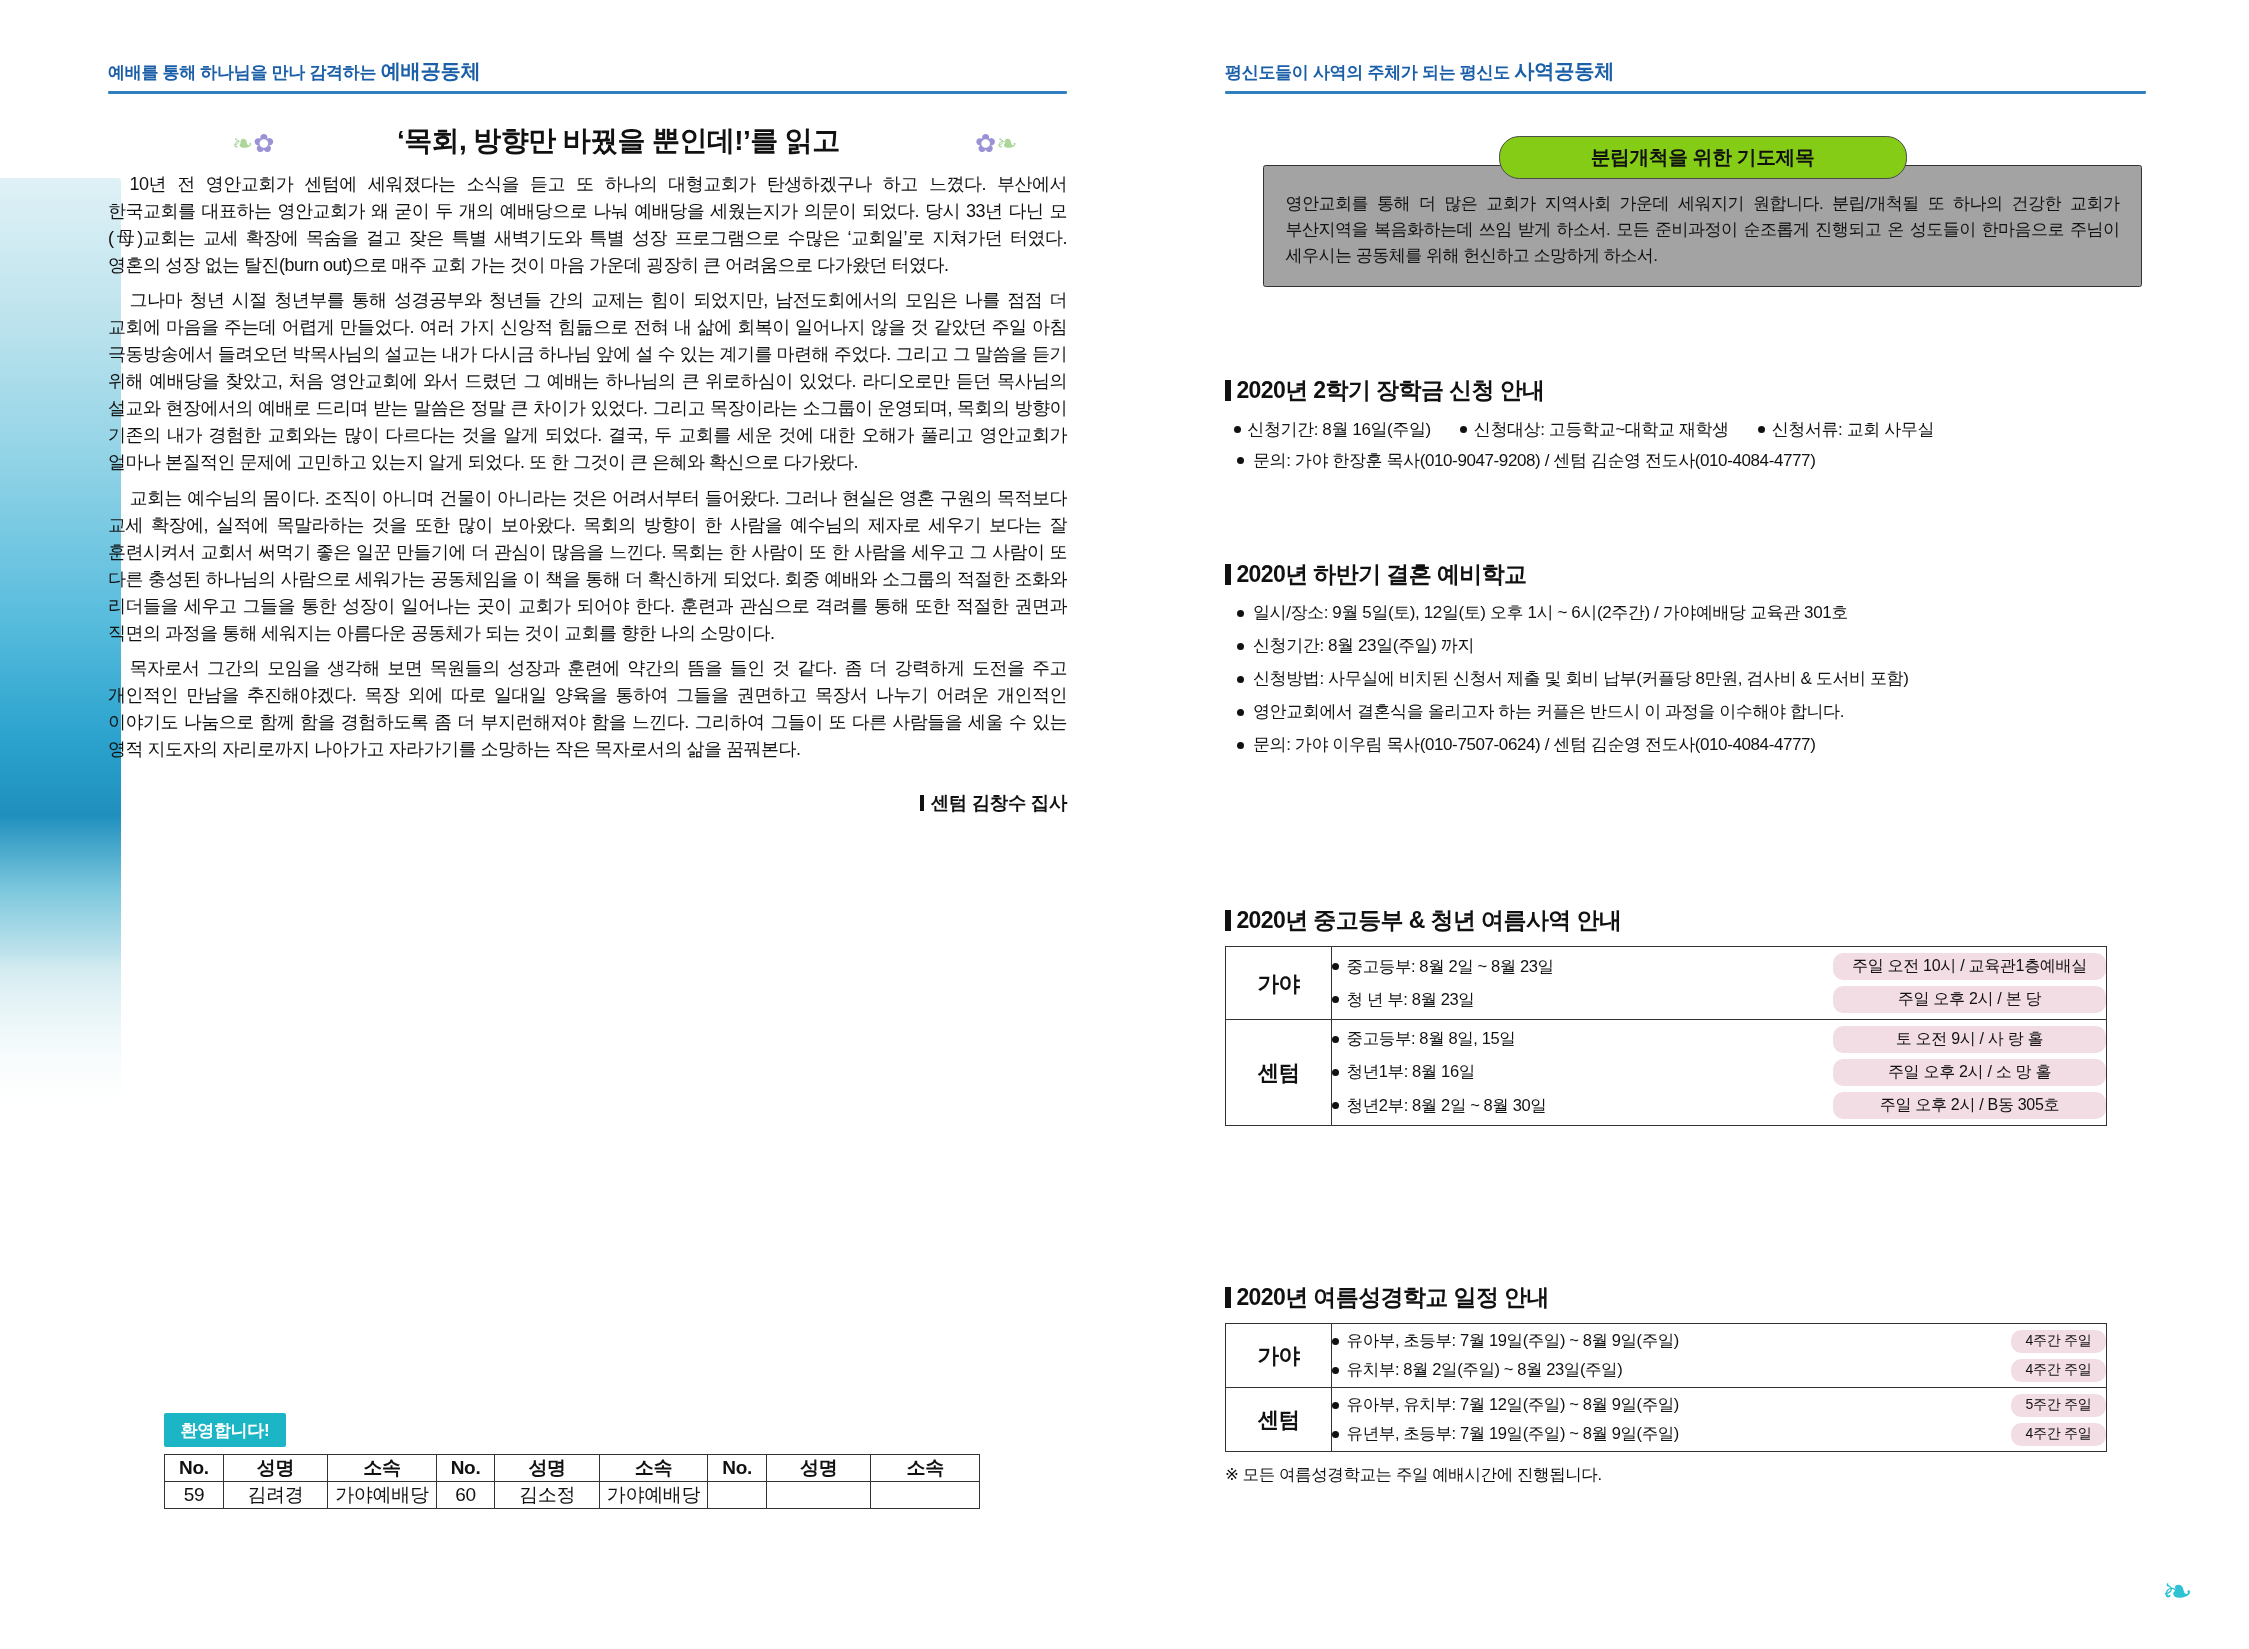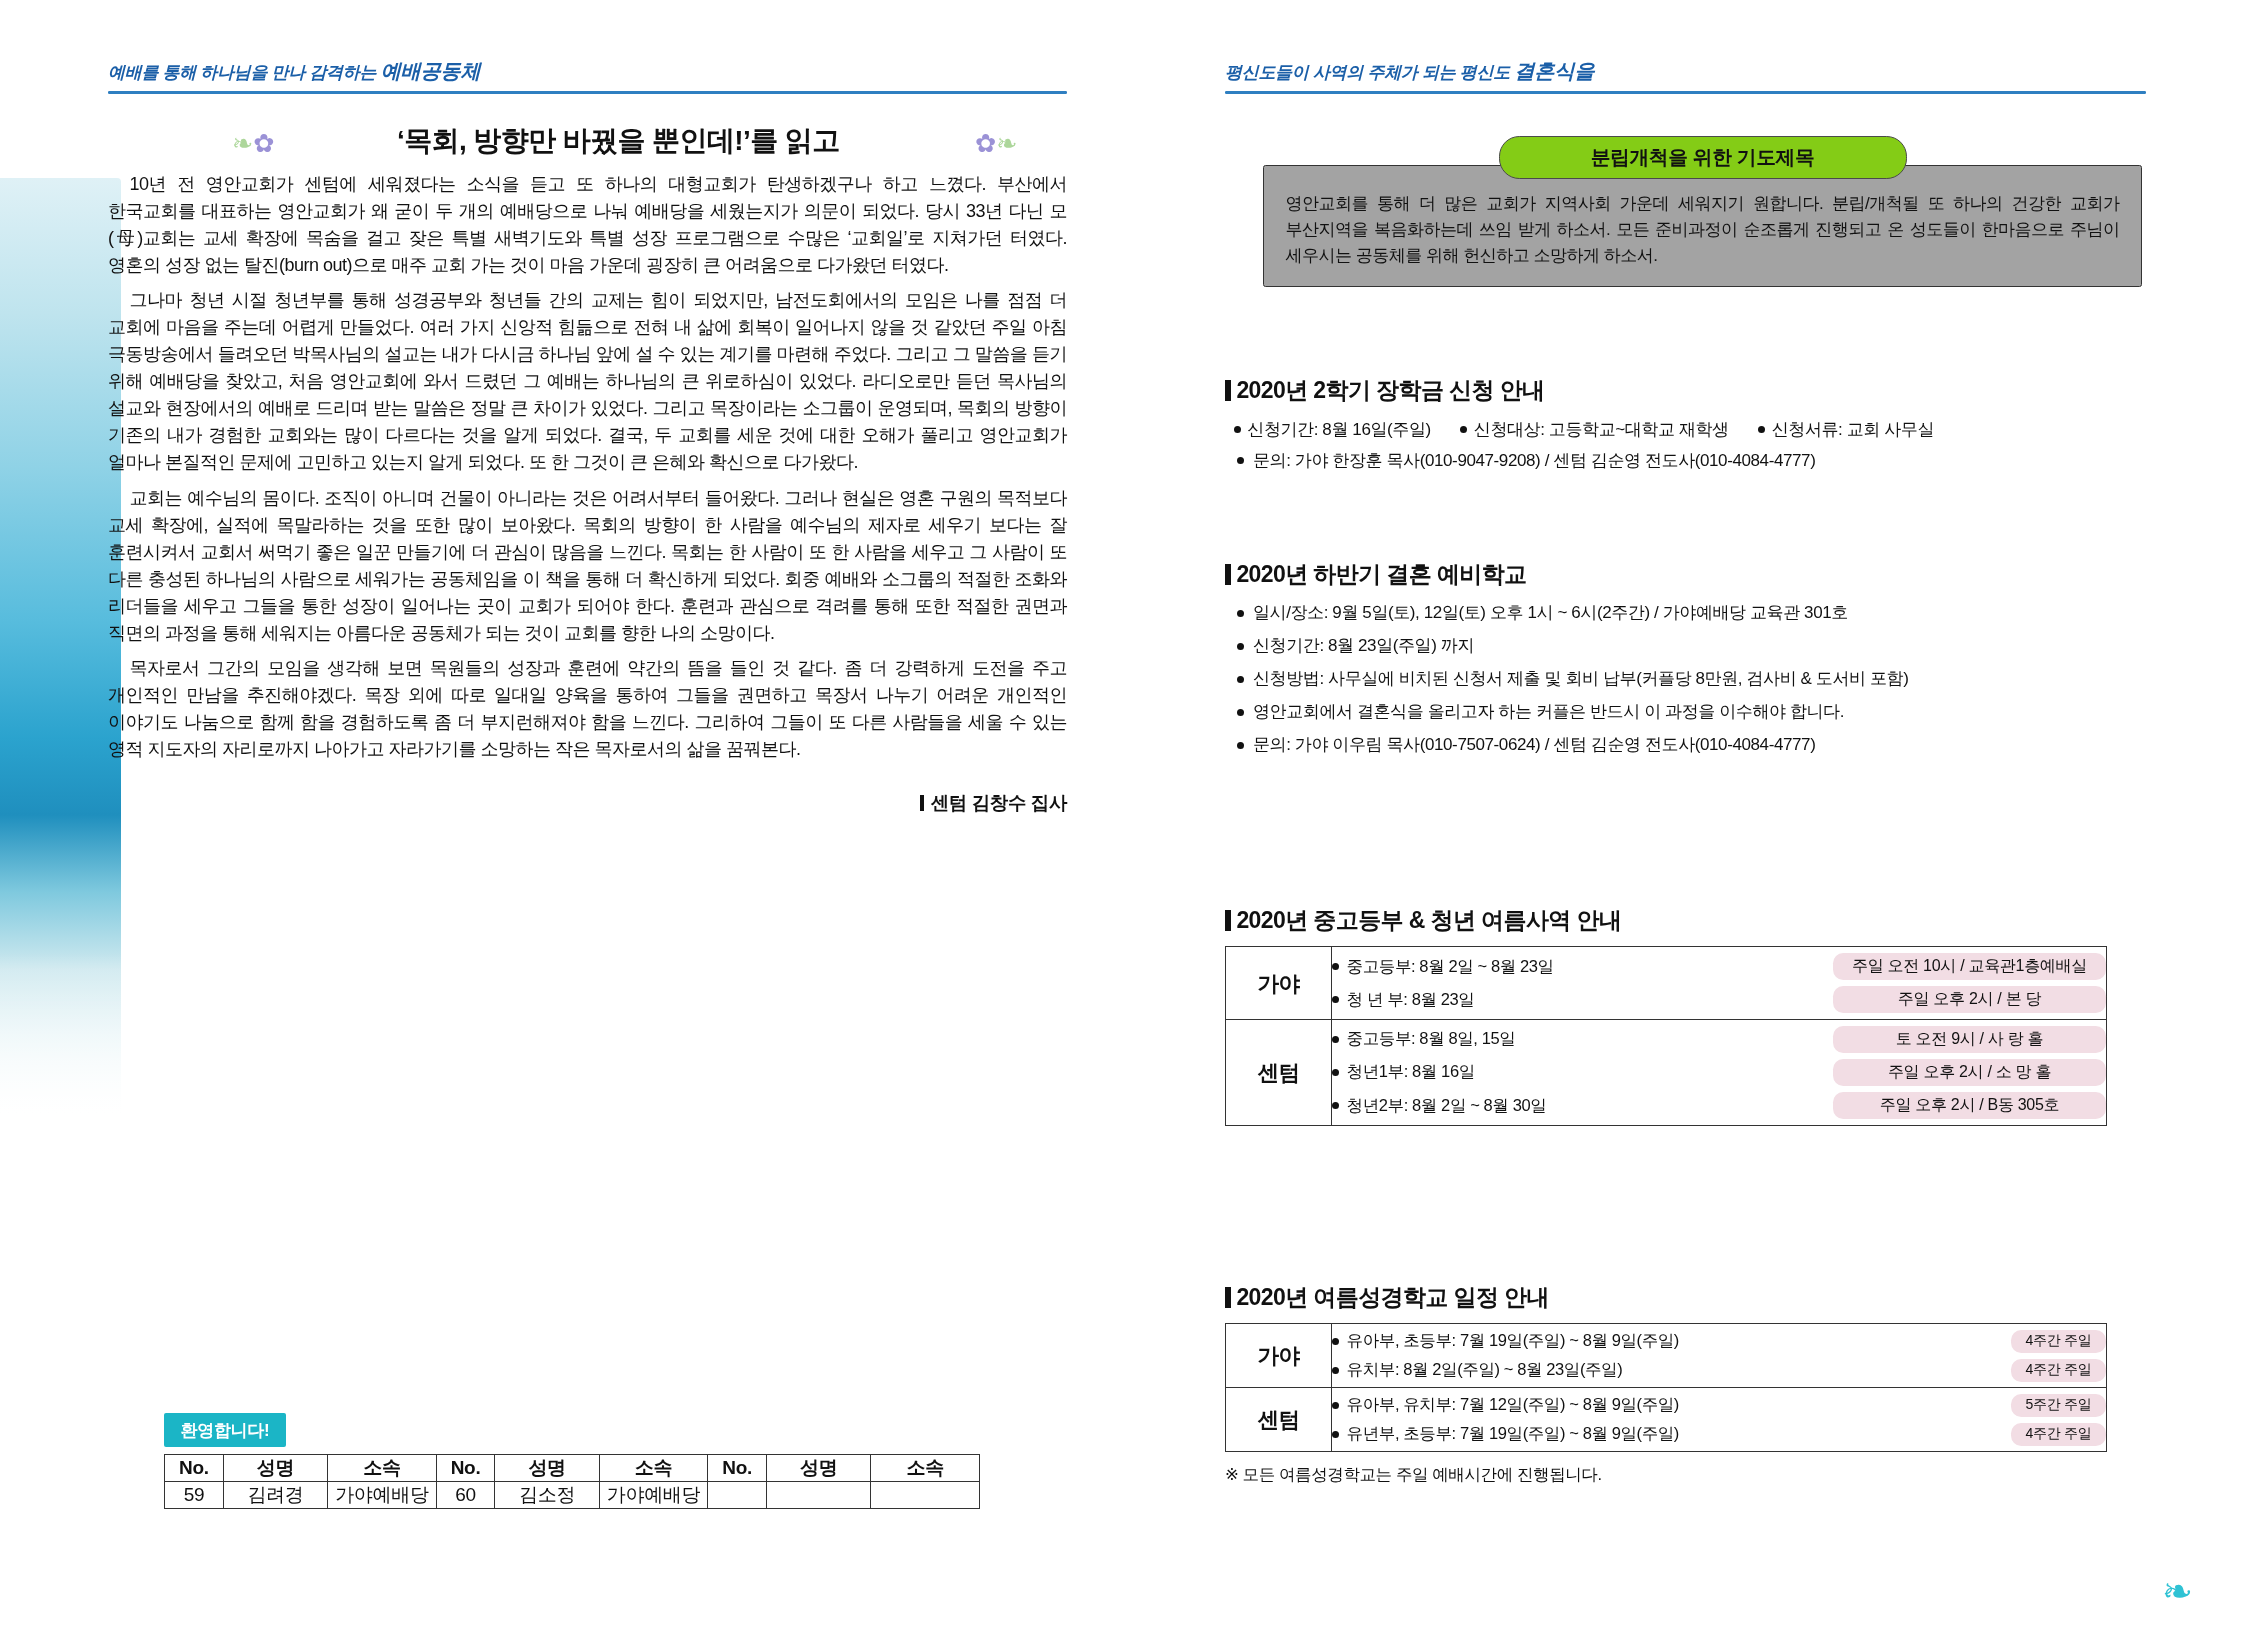--- a/index.html
+++ b/index.html
@@ -18,21 +18,21 @@
     border-radius:0 3.8px 3.8px 0;
   }
   .photo-strip:after{
     content:"";position:absolute;left:0;bottom:0;width:100%;height:190px;
     background:linear-gradient(180deg,rgba(255,255,255,0) 0%,#ffffff 85%);
   }
   .page{position:absolute;inset:0;}
 
   
   .col-head{position:absolute;}
-  .col-head .htxt{font-size:17px;font-weight:bold;color:#1b5fa8;white-space:nowrap;letter-spacing:-0.3px;font-style:italic;}
+  .col-head .htxt{font-size:17px;font-weight:bold;color:#1b5fa8;white-space:nowrap;letter-spacing:-0.3px;}
   .col-head .htxt .big{font-size:20.3px;}
   .col-head .rule{margin-top:5.7px;height:3.2px;background:#2f7fc1;border-radius:1.3px;}
 
   
   .left{position:absolute;left:108px;top:114px;width:959px;}
   .title-row{position:relative;height:57px;}
   .art-title{
     position:absolute;left:289px;top:7.6px;font-size:28px;font-weight:bold;letter-spacing:-0.6px;white-space:nowrap;
   }
   .flower{position:absolute;font-size:25.4px;opacity:.85;}
@@ -119,21 +119,21 @@
 <div class="page">
 
   <div class="photo-strip"></div>
 
   <div class="col-head" style="left:108px;top:57px;width:959px;">
     <div class="htxt"><span>예배를 통해 하나님을 만나 감격하는 </span><span class="big">예배공동체</span></div>
     <div class="rule"></div>
   </div>
 
   <div class="col-head" style="left:1225px;top:57px;width:921px;">
-    <div class="htxt"><span>평신도들이 사역의 주체가 되는 평신도 </span><span class="big">결혼식을</span></div>
+    <div class="htxt"><span>평신도들이 사역의 주체가 되는 평신도 </span><span class="big">사역공동체</span></div>
     <div class="rule"></div>
   </div>
 
   <div class="left">
     <div class="title-row">
       <span class="flower l"><span class="leaf">❧</span><span class="petal">✿</span></span>
       <div class="art-title">‘목회, 방향만 바꿨을 뿐인데!’를 읽고</div>
       <span class="flower r"><span class="petal">✿</span><span class="leaf">❧</span></span>
     </div>
 

